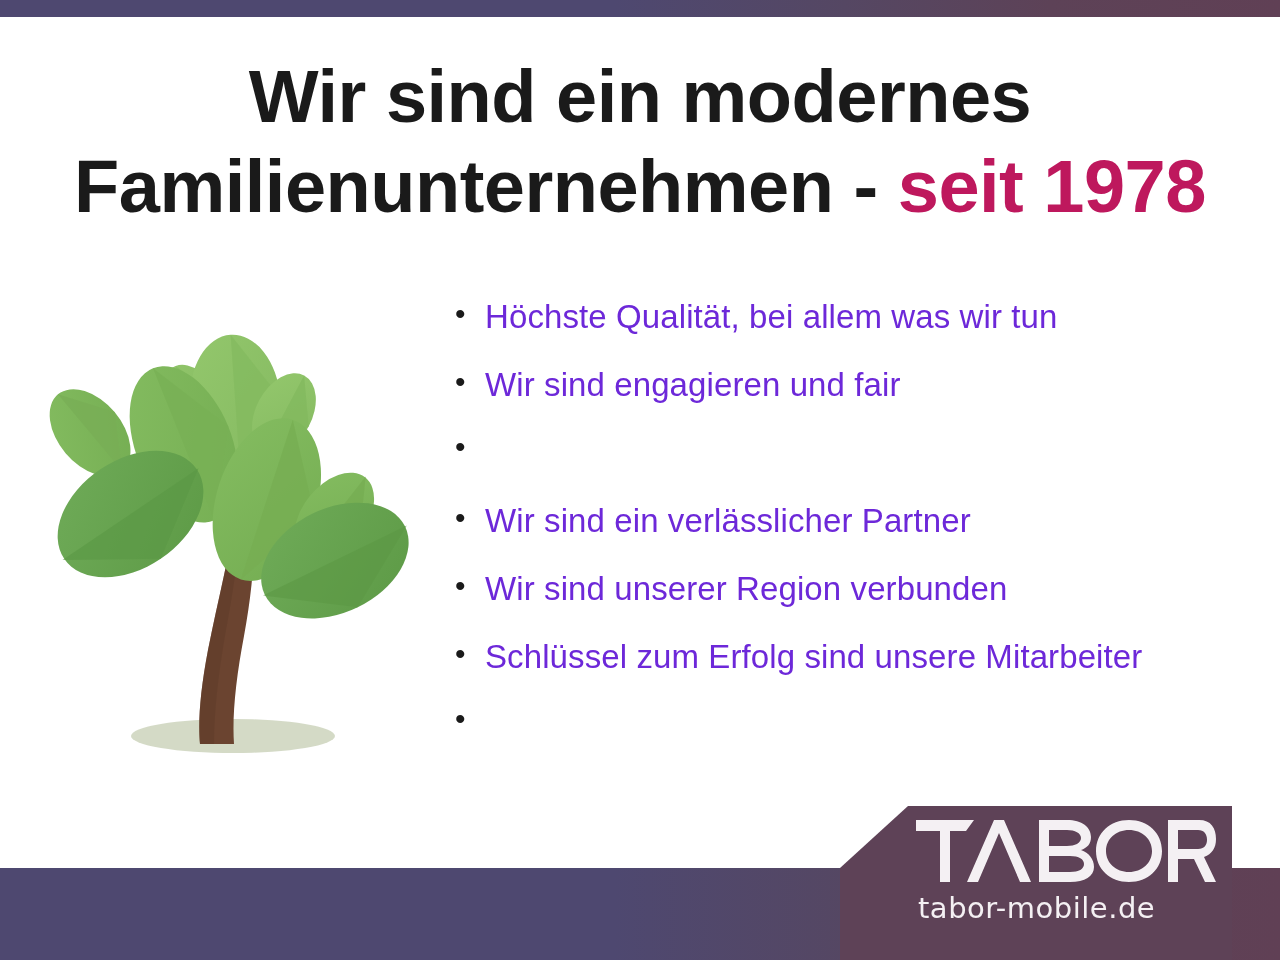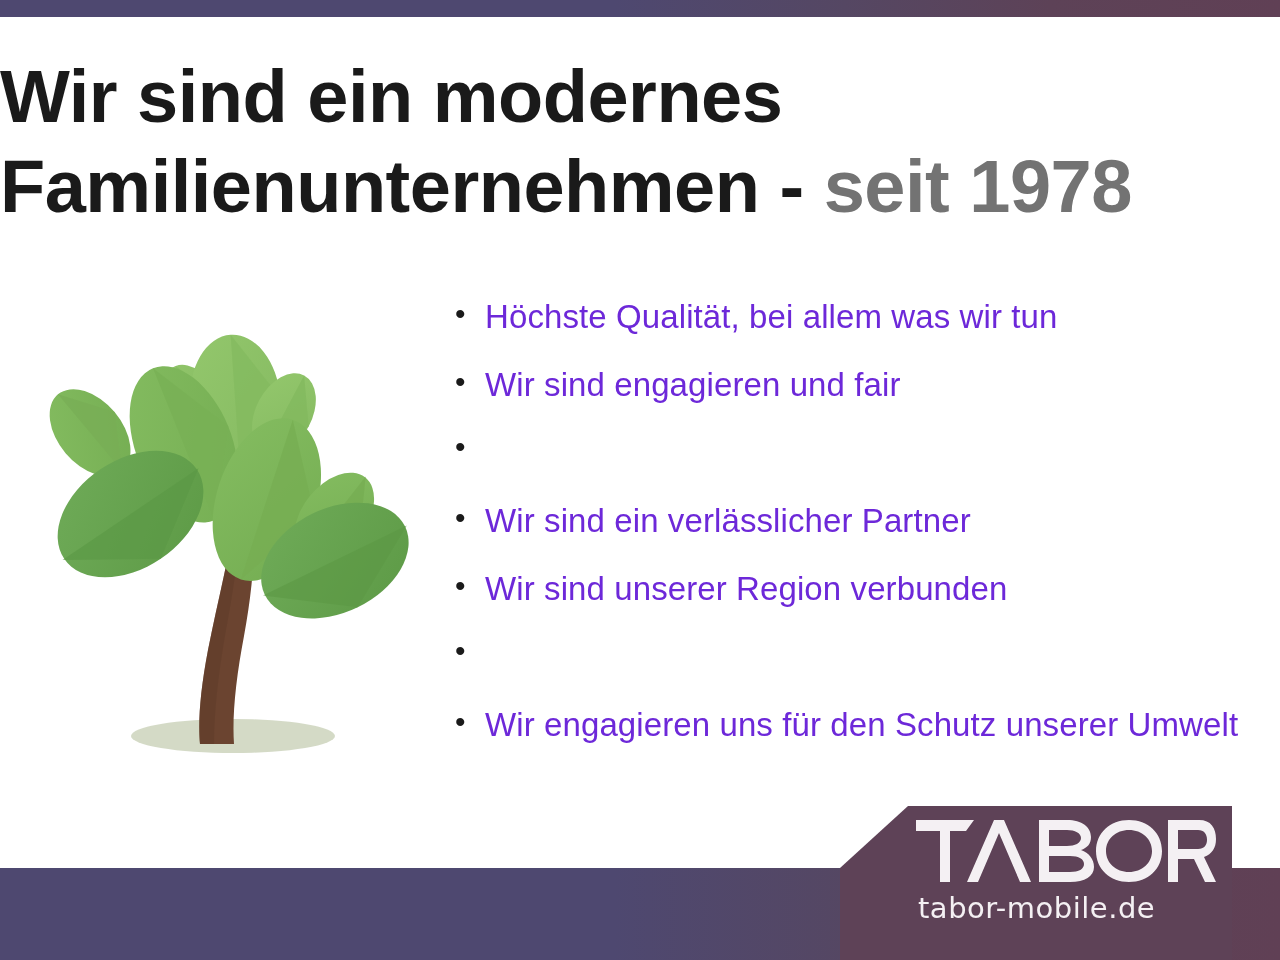--- a/index.html
+++ b/index.html
@@ -75,33 +75,34 @@
     line-height: 1;
     white-space: nowrap;
   }
 
   
   #heading {
     position: absolute;
     left: 0;
     top: 52px;
     width: 1280px;
+    text-align: center;
     font-family: "Liberation Sans Narrow", "Liberation Sans", sans-serif;
     font-weight: 700;
     font-size: 74px;
     line-height: 90px;
     color: #1a1a1a;
     letter-spacing: -0.5px;
   }
   #heading .line {
     display: block;
     white-space: nowrap;
   }
   #heading .accent {
-    color: #737373;
+    color: #be185d;
   }
 
   
   #bullets {
     position: absolute;
     left: 455px;
     top: 300px;
     width: 820px;
   }
   .bullet-row {
@@ -239,24 +240,24 @@
     <div class="bullet-row">
       <span class="bullet-dot">•</span>
       <span class="bullet-text">Wir sind ein verlässlicher Partner</span>
     </div>
     <div class="bullet-row">
       <span class="bullet-dot">•</span>
       <span class="bullet-text">Wir sind unserer Region verbunden</span>
     </div>
     <div class="bullet-row">
       <span class="bullet-dot">•</span>
-    </div>
-    <div class="bullet-row">
-      <span class="bullet-dot">•</span>
-      <span class="bullet-text">Wir engagieren uns für den Schutz unserer Umwelt</span>
+      <span class="bullet-text">Schlüssel zum Erfolg sind unsere Mitarbeiter</span>
+    </div>
+    <div class="bullet-row">
+      <span class="bullet-dot">•</span>
     </div>
   </div>
 
   <div id="bottom-bar" class="brand-bar"></div>
 
   <div id="logo-panel">
     <div id="logo-wordmark">
       <svg viewBox="0 0 300 62" xmlns="http://www.w3.org/2000/svg" aria-hidden="true">
 
         <path d="M0,0 L58,0 L50,11 L34,11 L34,62 L24,62 L24,11 L0,11 Z" fill="#f4f0f3"></path>

